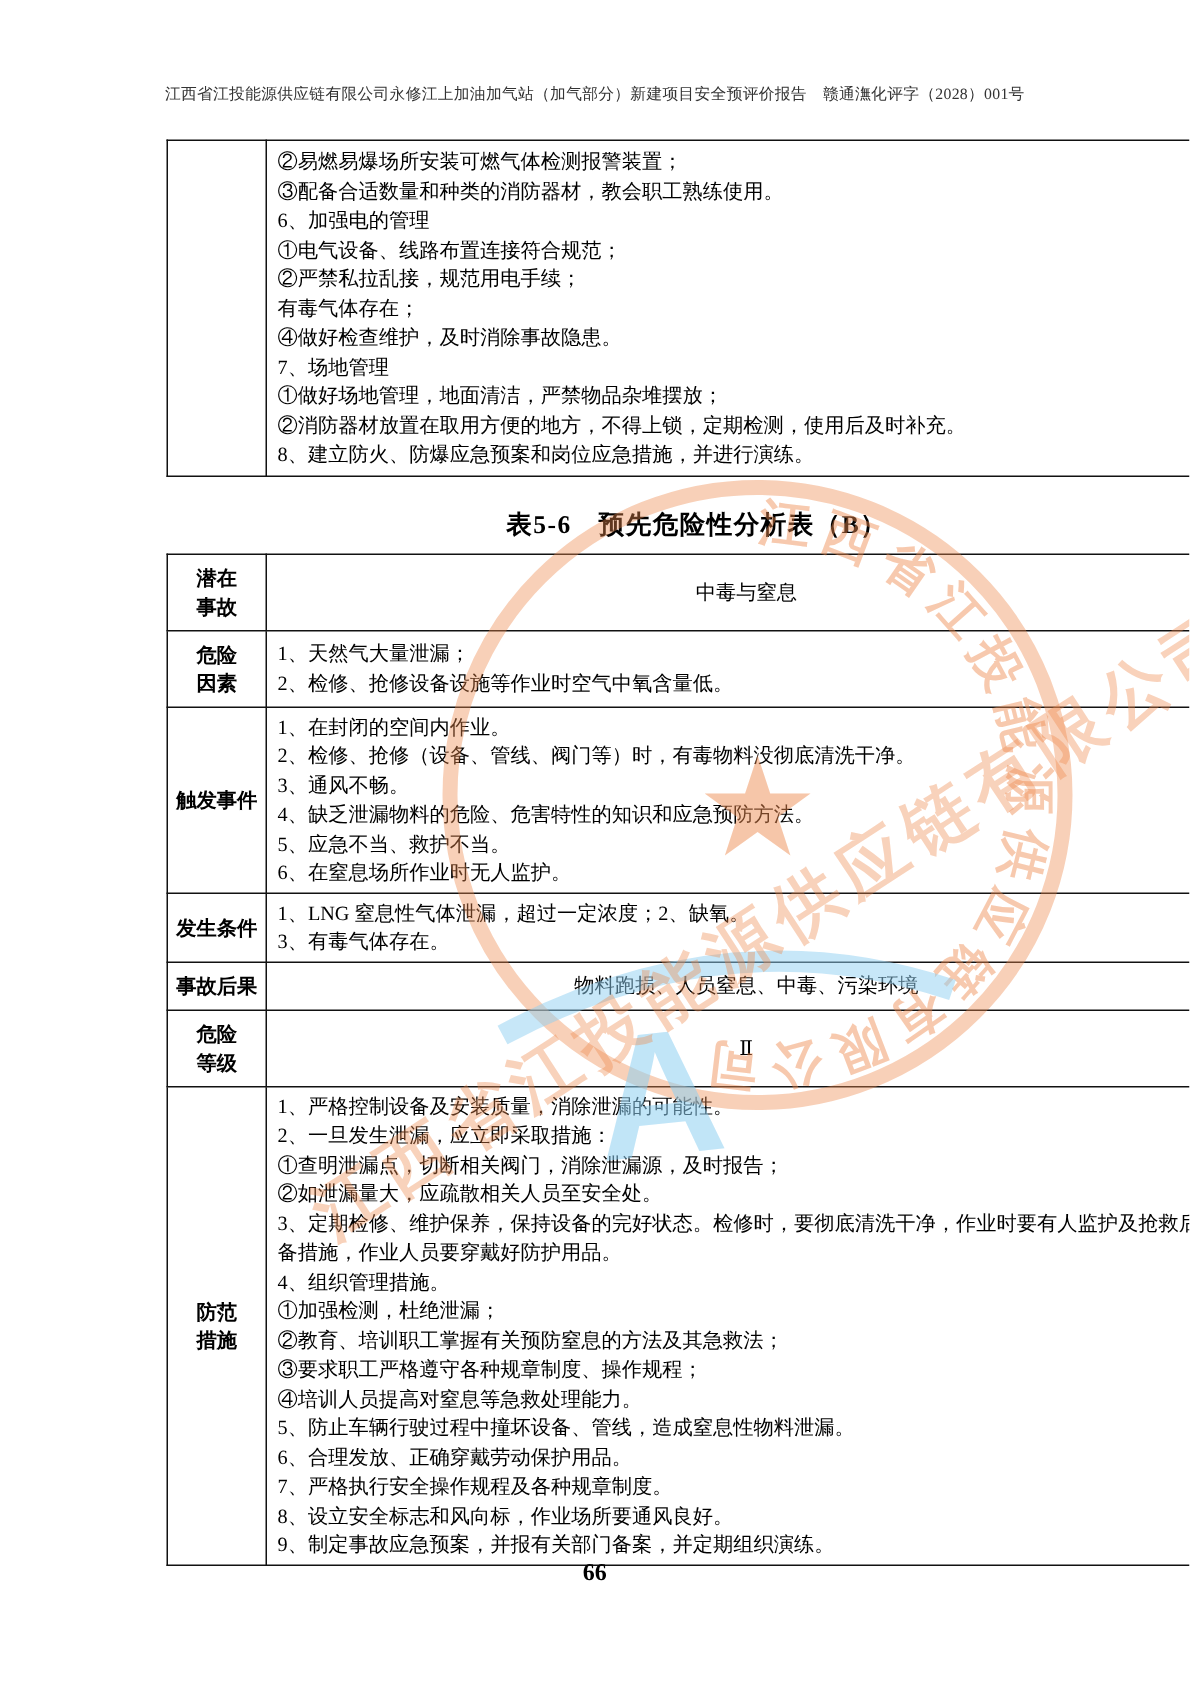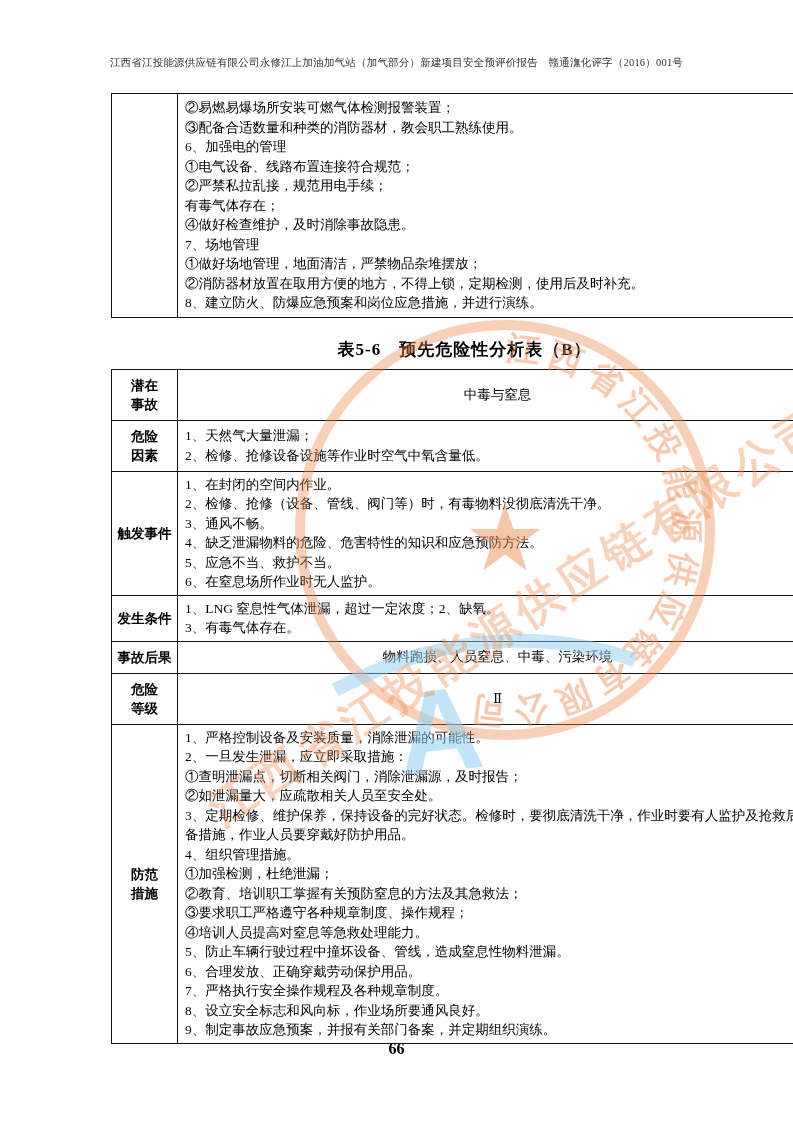--- a/index.html
+++ b/index.html
@@ -51,21 +51,21 @@
     font-weight: bold; font-size: 118px; color: #8fd0f2; opacity: 0.55;
     transform: rotate(-6deg);
   }
   .wm-swoosh { position: absolute; left: 100px; top: 330px; }
 </style>
 </head>
 <body>
 
 <div class="page">
 
-  <div class="header">江西省江投能源供应链有限公司永修江上加油加气站（加气部分）新建项目安全预评价报告　赣通潕化评字（2016）001号</div>
+  <div class="header">江西省江投能源供应链有限公司永修江上加油加气站（加气部分）新建项目安全预评价报告　赣通潕化评字（2028）001号</div>
 
   <div class="doc-body">
 
     <table class="cont-table">
       <tbody>
         <tr>
           <td class="label-cell"></td>
           <td class="content-cell">
               <div class="line">②易燃易爆场所安装可燃气体检测报警装置；</div>
               <div class="line">③配备合适数量和种类的消防器材，教会职工熟练使用。</div>

